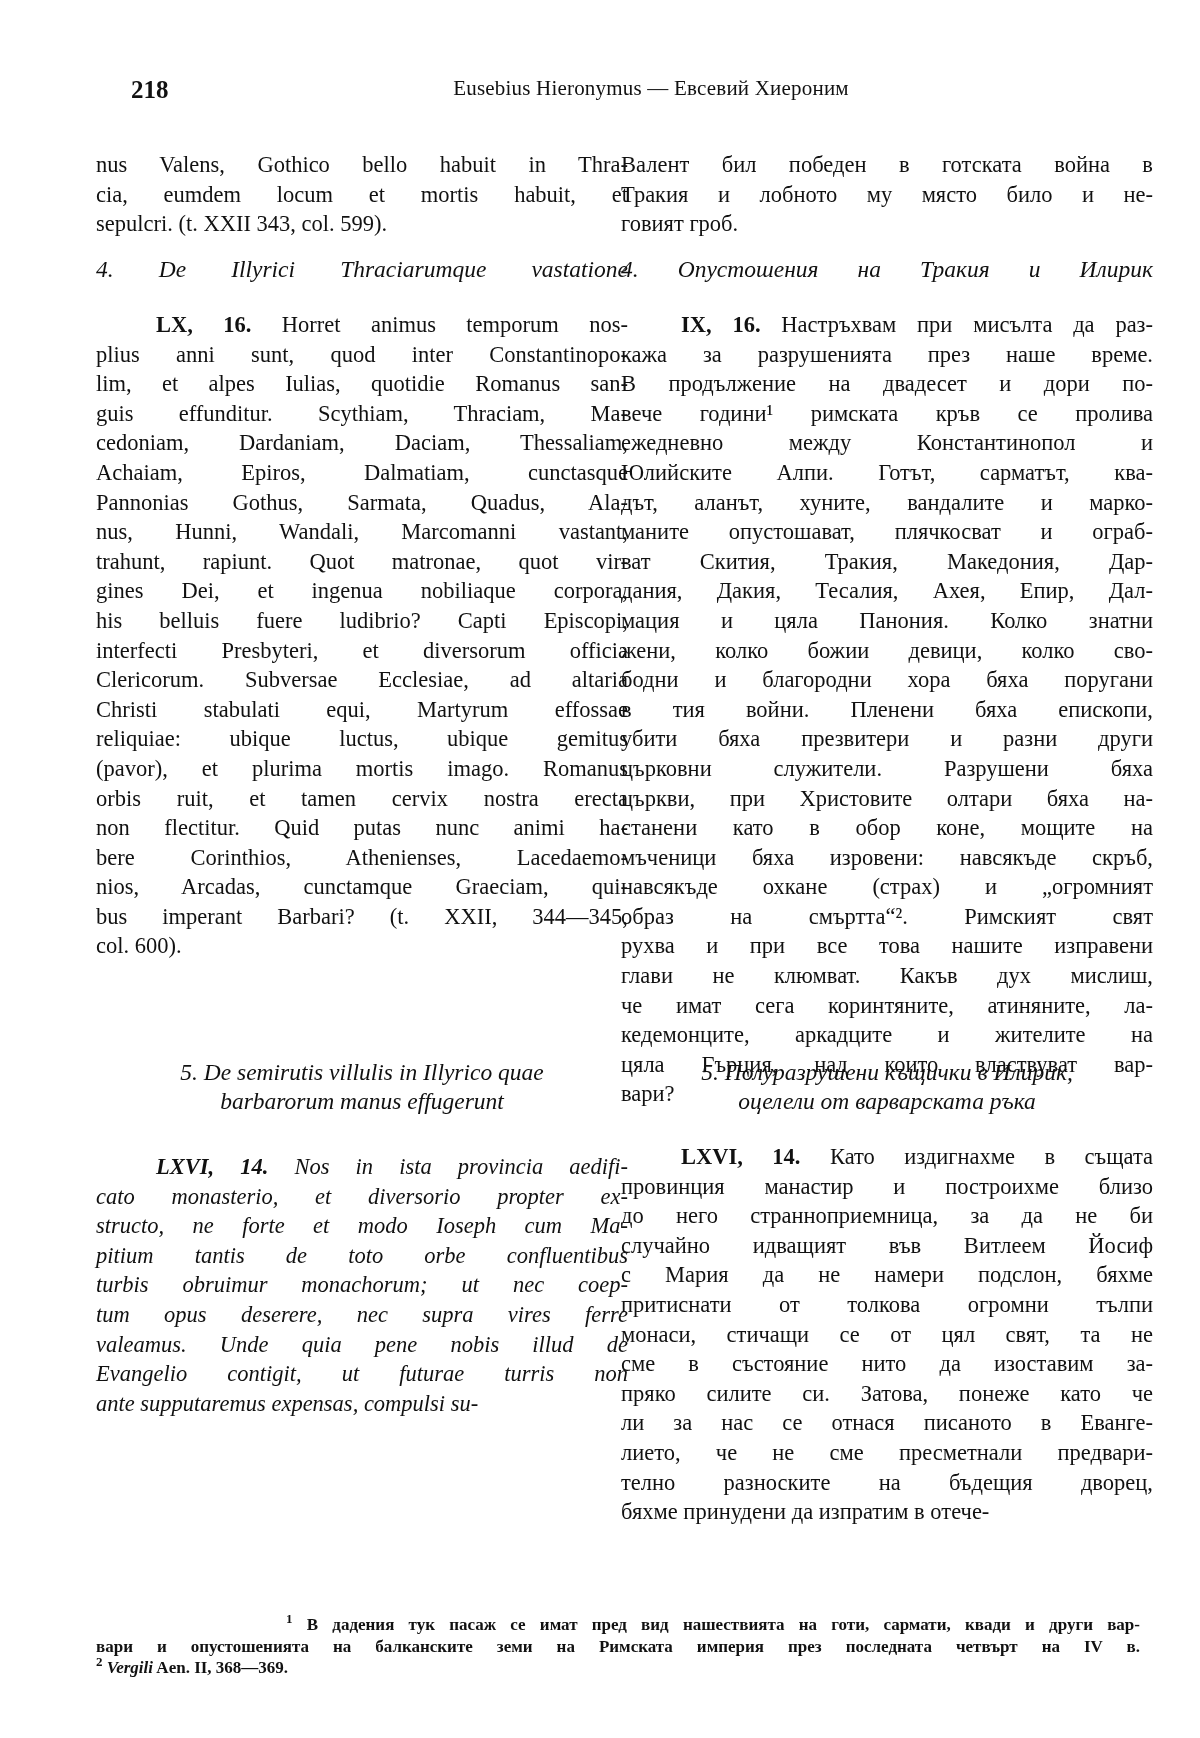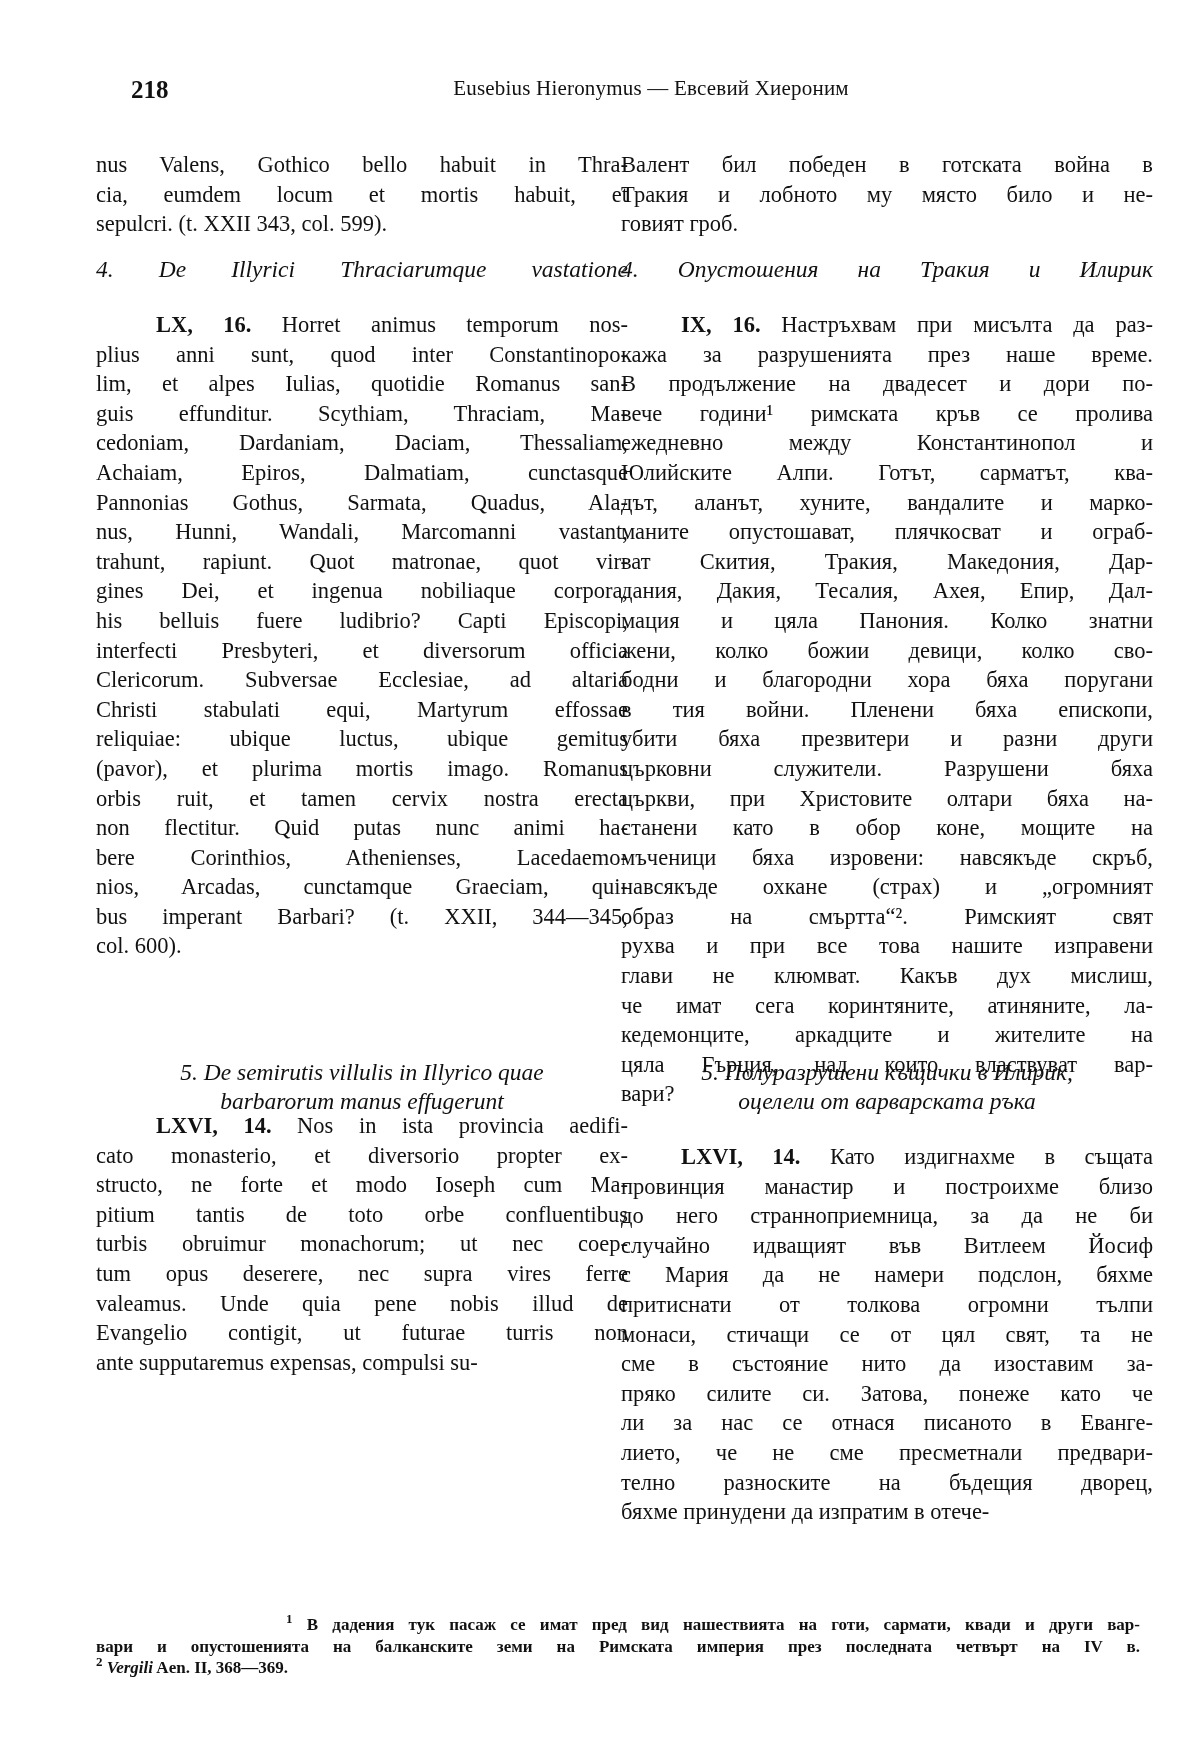--- a/index.html
+++ b/index.html
@@ -72,21 +72,21 @@
       <span class="line">bus imperant Barbari? (t. XXII, 344—345,</span>
       <span class="line last">col. 600).</span>
     </p>
 </div>
 <div class="col col-left" style="top:1058px;">
   <p class="heading centered">
       <span class="line">5. De semirutis villulis in Illyrico quae</span>
       <span class="line last">barbarorum manus effugerunt</span>
     </p>
 </div>
-<div class="col col-left" style="top:1111px;">
+<div class="col col-left" style="top:1152px;font-style:italic;">
   <p class="para">
       <span class="line indent"><span class="ref">LXVI, 14.</span> Nos in ista provincia aedifi-</span>
       <span class="line">cato monasterio, et diversorio propter ex-</span>
       <span class="line">structo, ne forte et modo Ioseph cum Ma-</span>
       <span class="line">pitium tantis de toto orbe confluentibus</span>
       <span class="line">turbis obruimur monachorum; ut nec coep-</span>
       <span class="line">tum opus deserere, nec supra vires ferre</span>
       <span class="line">valeamus. Unde quia pene nobis illud de</span>
       <span class="line">Evangelio contigit, ut futurae turris non</span>
       <span class="line last">ante supputaremus expensas, compulsi su-</span>

